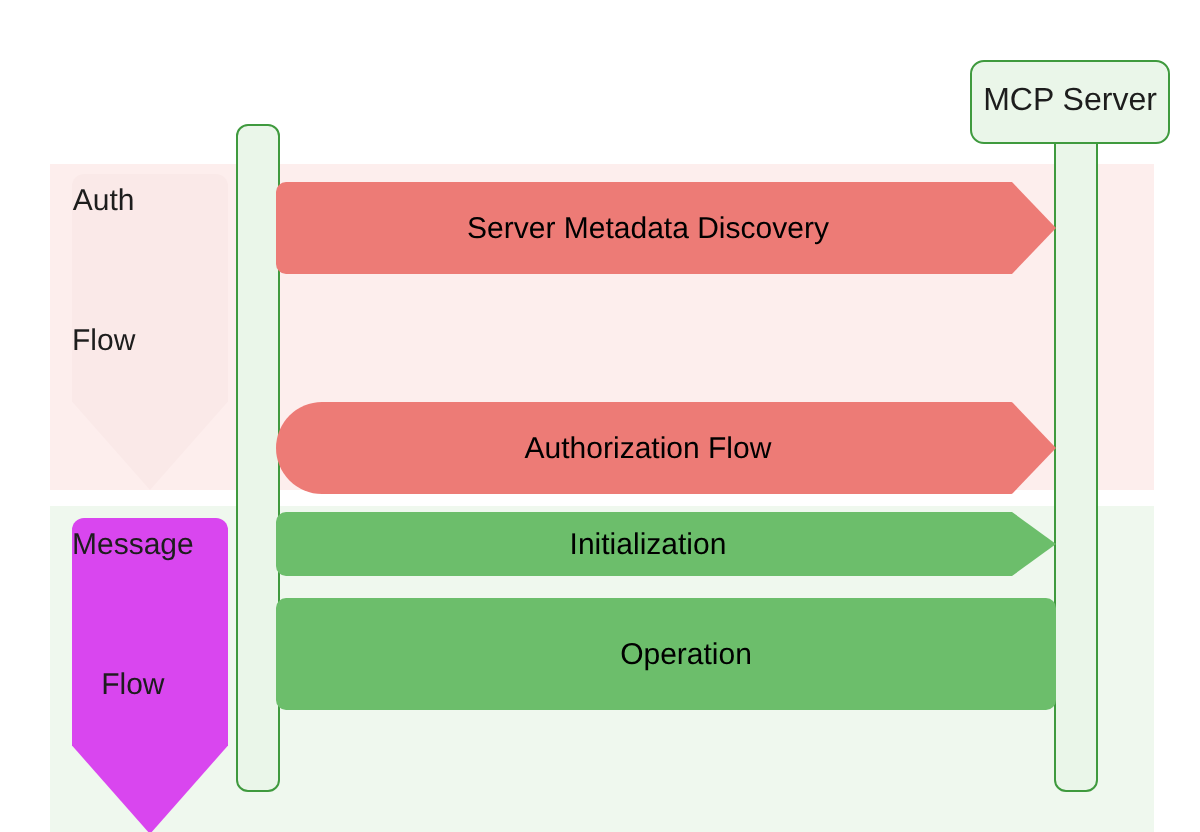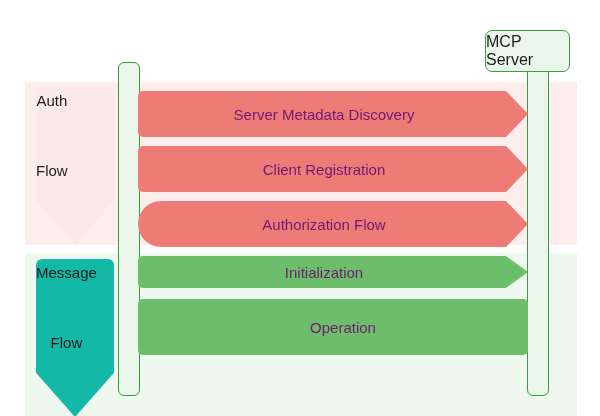--- a/index.html
+++ b/index.html
@@ -19,52 +19,52 @@
   
   .flow-label{
     position:absolute;
     display:flex;align-items:center;
     text-align:center;
     font-size:15px;color:#1d1d1d;line-height:1.35;
     clip-path:polygon(0% 0%, 100% 0%, 100% 72%, 50% 100%, 0% 72%);
     border-radius:6px;
   }
   #auth-flow-label{left:36px;top:87px;width:78px;height:158px;background:#fae9e8;}
-  #msg-flow-label{left:36px;top:259px;width:78px;height:158px;background:#14b8a6;}
+  #msg-flow-label{left:36px;top:259px;width:78px;height:158px;background:#d946ef;}
   .flow-label span{display:block;padding-bottom:30px;}
 
   
   .participant{
     position:absolute;
     background:#eaf6e9;
     border:1.6px solid #3f9a3e;
     border-radius:7px;
     display:flex;align-items:center;justify-content:center;
     font-size:16px;color:#1d1d1d;
     box-sizing:border-box;
   }
   #mcp-client-box{left:77px;top:30px;width:110px;height:42px;}
-  #mcp-server-box{left:485px;top:30px;width:85px;height:42px;}
+  #mcp-server-box{left:485px;top:30px;width:100px;height:42px;}
 
   
   .lifeline{
     position:absolute;
     background:#eaf6e9;
     border:1.5px solid #3f9a3e;
     border-radius:6px;
     box-sizing:border-box;
   }
   #client-lifeline{left:118px;top:62px;width:22px;height:334px;}
   #server-lifeline{left:527px;top:62px;width:22px;height:334px;}
 
   
   .msg{
     position:absolute;
     display:flex;align-items:center;justify-content:center;
-    font-size:15px;color:#701a75;
+    font-size:15px;color:#000000;
     box-sizing:border-box;
   }
   .msg .msg-text{position:relative;left:-9px;}
   .msg.no-head .msg-text{left:0;}
   .msg.arrow{
     clip-path:polygon(0% 0%, calc(100% - 22px) 0%, 100% 50%, calc(100% - 22px) 100%, 0% 100%);
     border-radius:5px 0 0 5px;
   }
   .msg.no-head{border-radius:5px;padding-left:20px;}
   .msg.red{background:#ed7b76;}
@@ -102,23 +102,20 @@
   <div class="lifeline" id="client-lifeline"></div>
   <div class="lifeline" id="server-lifeline"></div>
 
   <div class="participant" id="mcp-server-box">
     <span>MCP Server</span>
   </div>
 
   <div class="msg red arrow" id="msg-0">
     <span class="msg-text">Server Metadata Discovery</span>
   </div>
-  <div class="msg red arrow" id="msg-1">
-    <span class="msg-text">Client Registration</span>
-  </div>
   <div class="msg red arrow" id="msg-2">
     <span class="msg-text">Authorization Flow</span>
   </div>
   <div class="msg green arrow" id="msg-3">
     <span class="msg-text">Initialization</span>
   </div>
   <div class="msg green no-head" id="msg-4">
     <span class="msg-text">Operation</span>
   </div>
 

